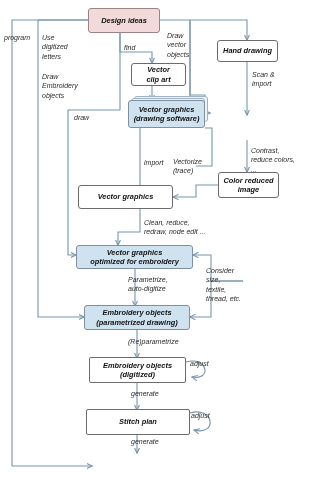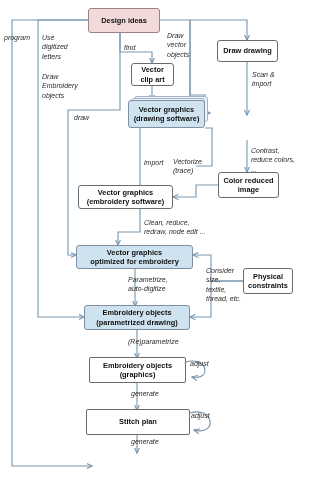--- a/index.html
+++ b/index.html
@@ -3,21 +3,21 @@
 <meta charset="utf-8">
 <style>
   html,body{margin:0;padding:0;background:#ffffff;}
   body{width:300px;height:482px;overflow:hidden;
        font-family:"Liberation Sans",sans-serif;}
   #stage{position:relative;width:300px;height:482px;background:#fff;}
   svg#wires{position:absolute;left:0;top:0;width:300px;height:482px;}
   .node{position:absolute;box-sizing:border-box;display:flex;align-items:center;
         justify-content:center;text-align:center;border:1px solid #6b6b6b;
         background:#ffffff;font-weight:bold;font-size:7.4px;line-height:9.2px;
-        color:#111;border-radius:3px;padding:1px 2px;}
+        color:#111;border-radius:3px;padding:1px 2px;font-style:italic;}
   .node.blue{background:#cfe2ef;border-color:#7d8fa0;}
   .node.pink{background:#f2d9da;border-color:#9b8284;}
   .node.cream{background:#edeedc;border-color:#8b8b72;}
   .node.sq{border-radius:2px;}
   .node .l2{display:block;}
   .lbl{position:absolute;font-style:italic;font-size:7px;line-height:9.4px;
        color:#2b2b2b;font-weight:normal;white-space:pre-line;}
   .stackback{position:absolute;box-sizing:border-box;border:1px solid #9fb3c4;
        background:#eef4f9;border-radius:3px;}
 </style>
@@ -77,64 +77,59 @@
 
       <path d="M190,413 C214,406 218,436 194,430" marker-end="url(#ah)"></path>
     </g>
   </svg>
 
   <div class="node pink" style="left:88px;top:8px;width:72px;height:25px;">
     <span>Design ideas</span>
   </div>
 
   <div class="node" style="left:217px;top:40px;width:61px;height:22px;">
-    <span>Draw drawing</span>
+    <span>Hand drawing</span>
   </div>
 
-  <div class="node" style="left:131px;top:63px;width:43px;height:23px;flex-direction:column;text-align:center;">
+  <div class="node" style="left:131px;top:63px;width:55px;height:23px;flex-direction:column;text-align:center;">
     <span class="l2">Vector</span>
     <span class="l2">clip art</span>
   </div>
 
   <div class="stackback" style="left:134px;top:96px;width:74px;height:26px;"></div>
   <div class="stackback" style="left:131px;top:98px;width:74px;height:26px;"></div>
   <div class="node blue" style="left:128px;top:100px;width:77px;height:28px;flex-direction:column;">
     <span class="l2">Vector graphics</span>
     <span class="l2">(drawing software)</span>
   </div>
 
 
   <div class="node" style="left:218px;top:172px;width:61px;height:26px;flex-direction:column;">
     <span class="l2">Color reduced</span>
     <span class="l2">image</span>
   </div>
 
   <div class="node" style="left:78px;top:185px;width:95px;height:24px;flex-direction:column;">
     <span class="l2">Vector graphics</span>
-    <span class="l2">(embroidery software)</span>
   </div>
 
   <div class="node blue" style="left:76px;top:245px;width:117px;height:24px;flex-direction:column;">
     <span class="l2">Vector graphics</span>
     <span class="l2">optimized for embroidery</span>
   </div>
 
-  <div class="node" style="left:243px;top:268px;width:50px;height:26px;flex-direction:column;">
-    <span class="l2">Physical</span>
-    <span class="l2">constraints</span>
-  </div>
 
   <div class="node blue" style="left:84px;top:305px;width:106px;height:25px;flex-direction:column;">
     <span class="l2">Embroidery objects</span>
     <span class="l2">(parametrized drawing)</span>
   </div>
 
   <div class="node sq" style="left:89px;top:357px;width:97px;height:26px;flex-direction:column;">
     <span class="l2">Embroidery objects</span>
-    <span class="l2">(graphics)</span>
+    <span class="l2">(digitized)</span>
   </div>
 
   <div class="node sq" style="left:86px;top:409px;width:104px;height:26px;flex-direction:column;">
     <span class="l2">Stitch plan</span>
   </div>
 
 
   <div class="lbl" style="left:4px;top:33px;width:34px;">program</div>
   <div class="lbl" style="left:42px;top:33px;width:40px;">Use
 digitized

